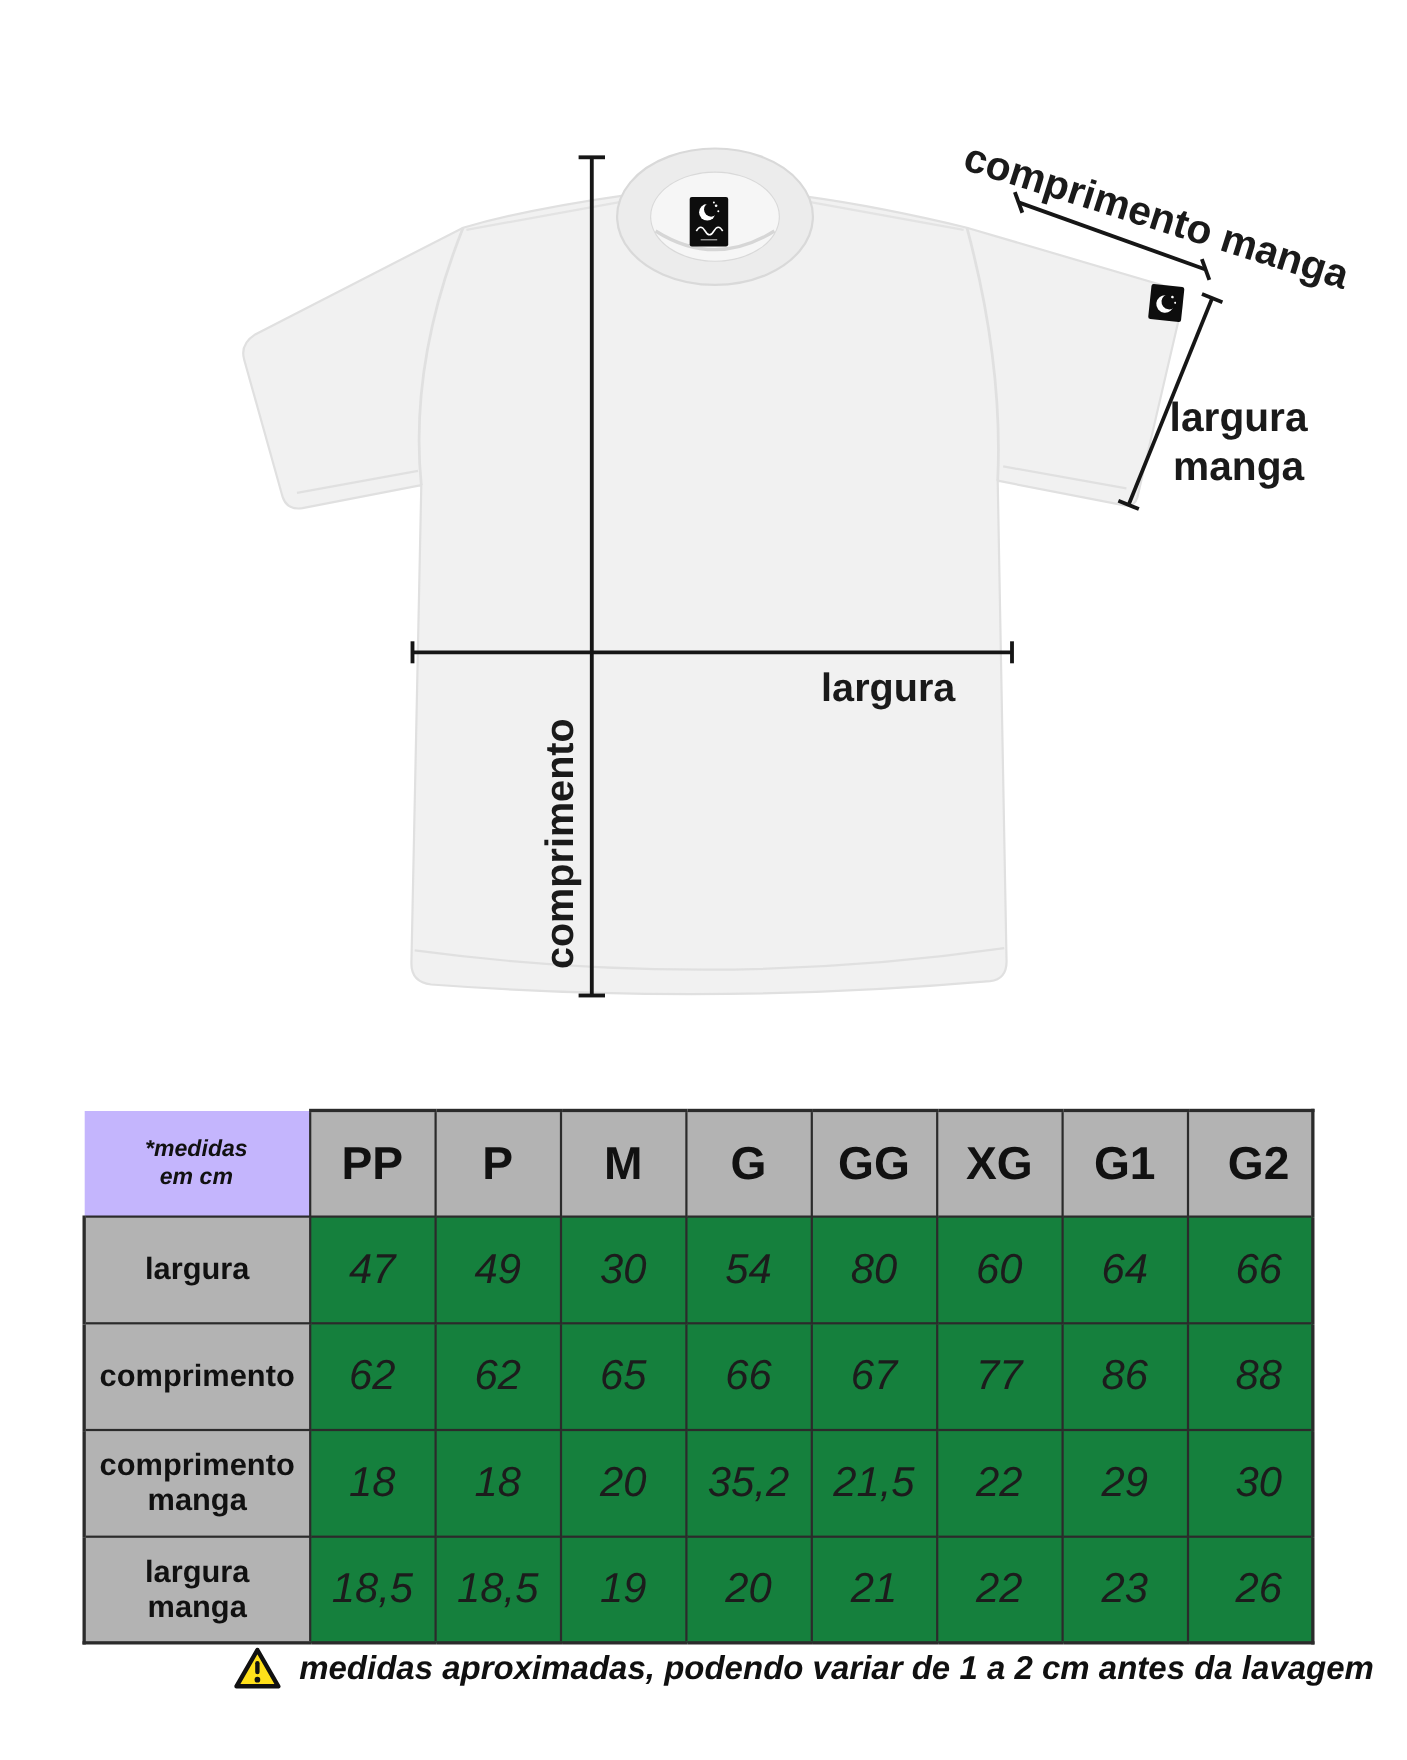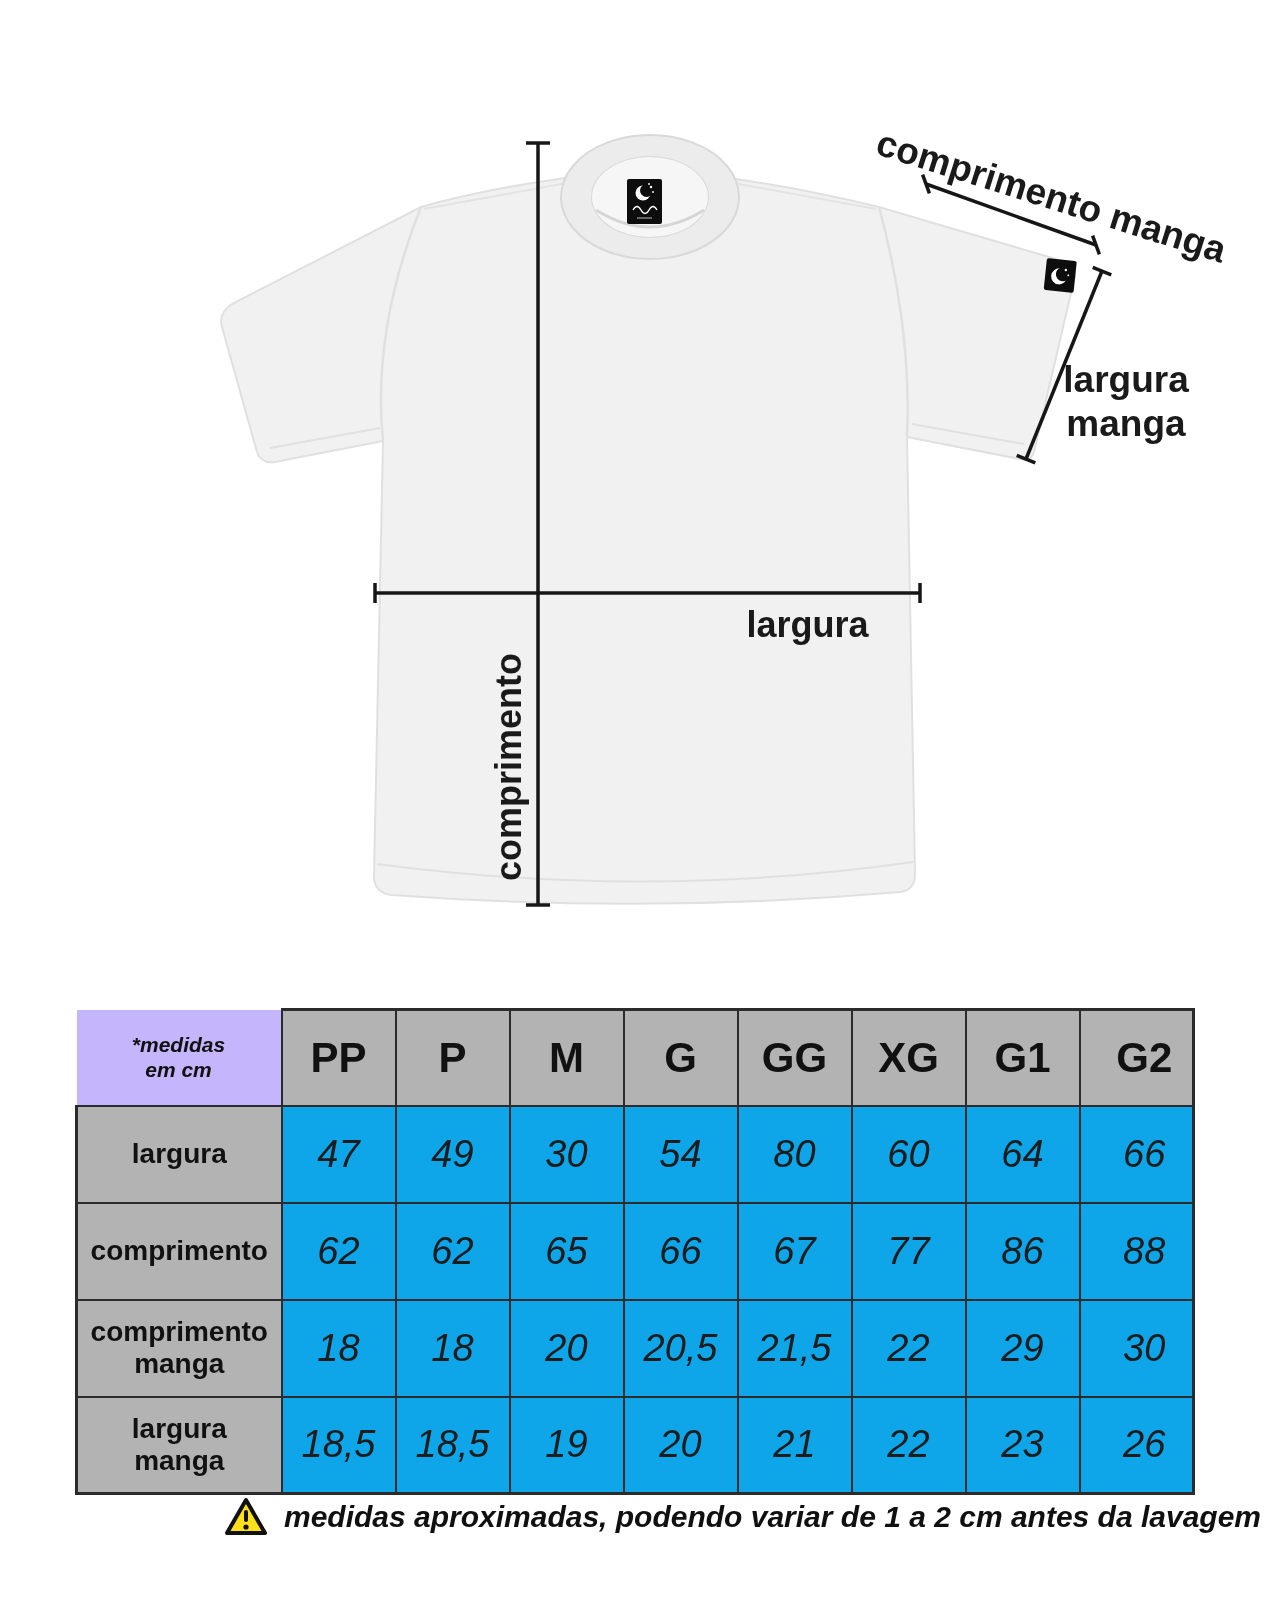--- a/index.html
+++ b/index.html
@@ -21,26 +21,26 @@
   table.size-table{position:absolute;left:75px;top:1008px;border-collapse:collapse;table-layout:fixed;}
   .size-table col.c-label{width:205px;}
   .size-table col.c-size{width:114px;}
   .size-table tr.hdr{height:96px;}
   .size-table tr.data{height:97px;}
   .size-table th,.size-table td{border:2px solid #2b2b2b;padding:0;text-align:center;vertical-align:middle;}
   .size-table th.corner{border:none;background:#c4b5fd;font-style:italic;font-weight:700;font-size:21px;line-height:1.2;}
   .size-table th.size-th{background:#b3b3b3;font-weight:700;font-size:42px;border-top-width:3px;}
   .size-table th.row-th{background:#b3b3b3;font-weight:700;font-size:28px;line-height:1.15;border-left-width:3px;}
   .size-table th.row-th span{display:block;white-space:nowrap;}
-  .size-table td{background:#0ea5e9;font-style:italic;font-weight:400;font-size:38px;color:#1c1c1c;}
+  .size-table td{background:#15803d;font-style:italic;font-weight:400;font-size:38px;color:#1c1c1c;}
   .size-table .last-col{border-right-width:3px;padding-left:16px;}
   .size-table tr.last-row th,.size-table tr.last-row td{border-bottom-width:3px;}
 
   
-  .footer-note{position:absolute;left:232px;top:1496px;width:1020px;display:flex;align-items:center;justify-content:center;gap:15px;}
+  .footer-note{position:absolute;left:220px;top:1496px;width:1020px;display:flex;align-items:center;justify-content:center;gap:15px;}
   .footer-note .txt{font-size:30px;font-style:italic;font-weight:700;color:#101010;white-space:nowrap;}
   .warn-svg{flex:0 0 auto;display:block;}
 </style>
 </head>
 <body>
 
 <div class="page">
 
   <svg class="shirt-svg" viewBox="0 0 1279 1600">
 
@@ -191,21 +191,21 @@
       <td class="last-col">88</td>
     </tr>
     <tr class="data">
       <th class="row-th">
         <span>comprimento</span>
         <span>manga</span>
       </th>
       <td>18</td>
       <td>18</td>
       <td>20</td>
-      <td>20,5</td>
+      <td>35,2</td>
       <td>21,5</td>
       <td>22</td>
       <td>29</td>
       <td class="last-col">30</td>
     </tr>
     <tr class="data last-row">
       <th class="row-th">
         <span>largura</span>
         <span>manga</span>
       </th>

